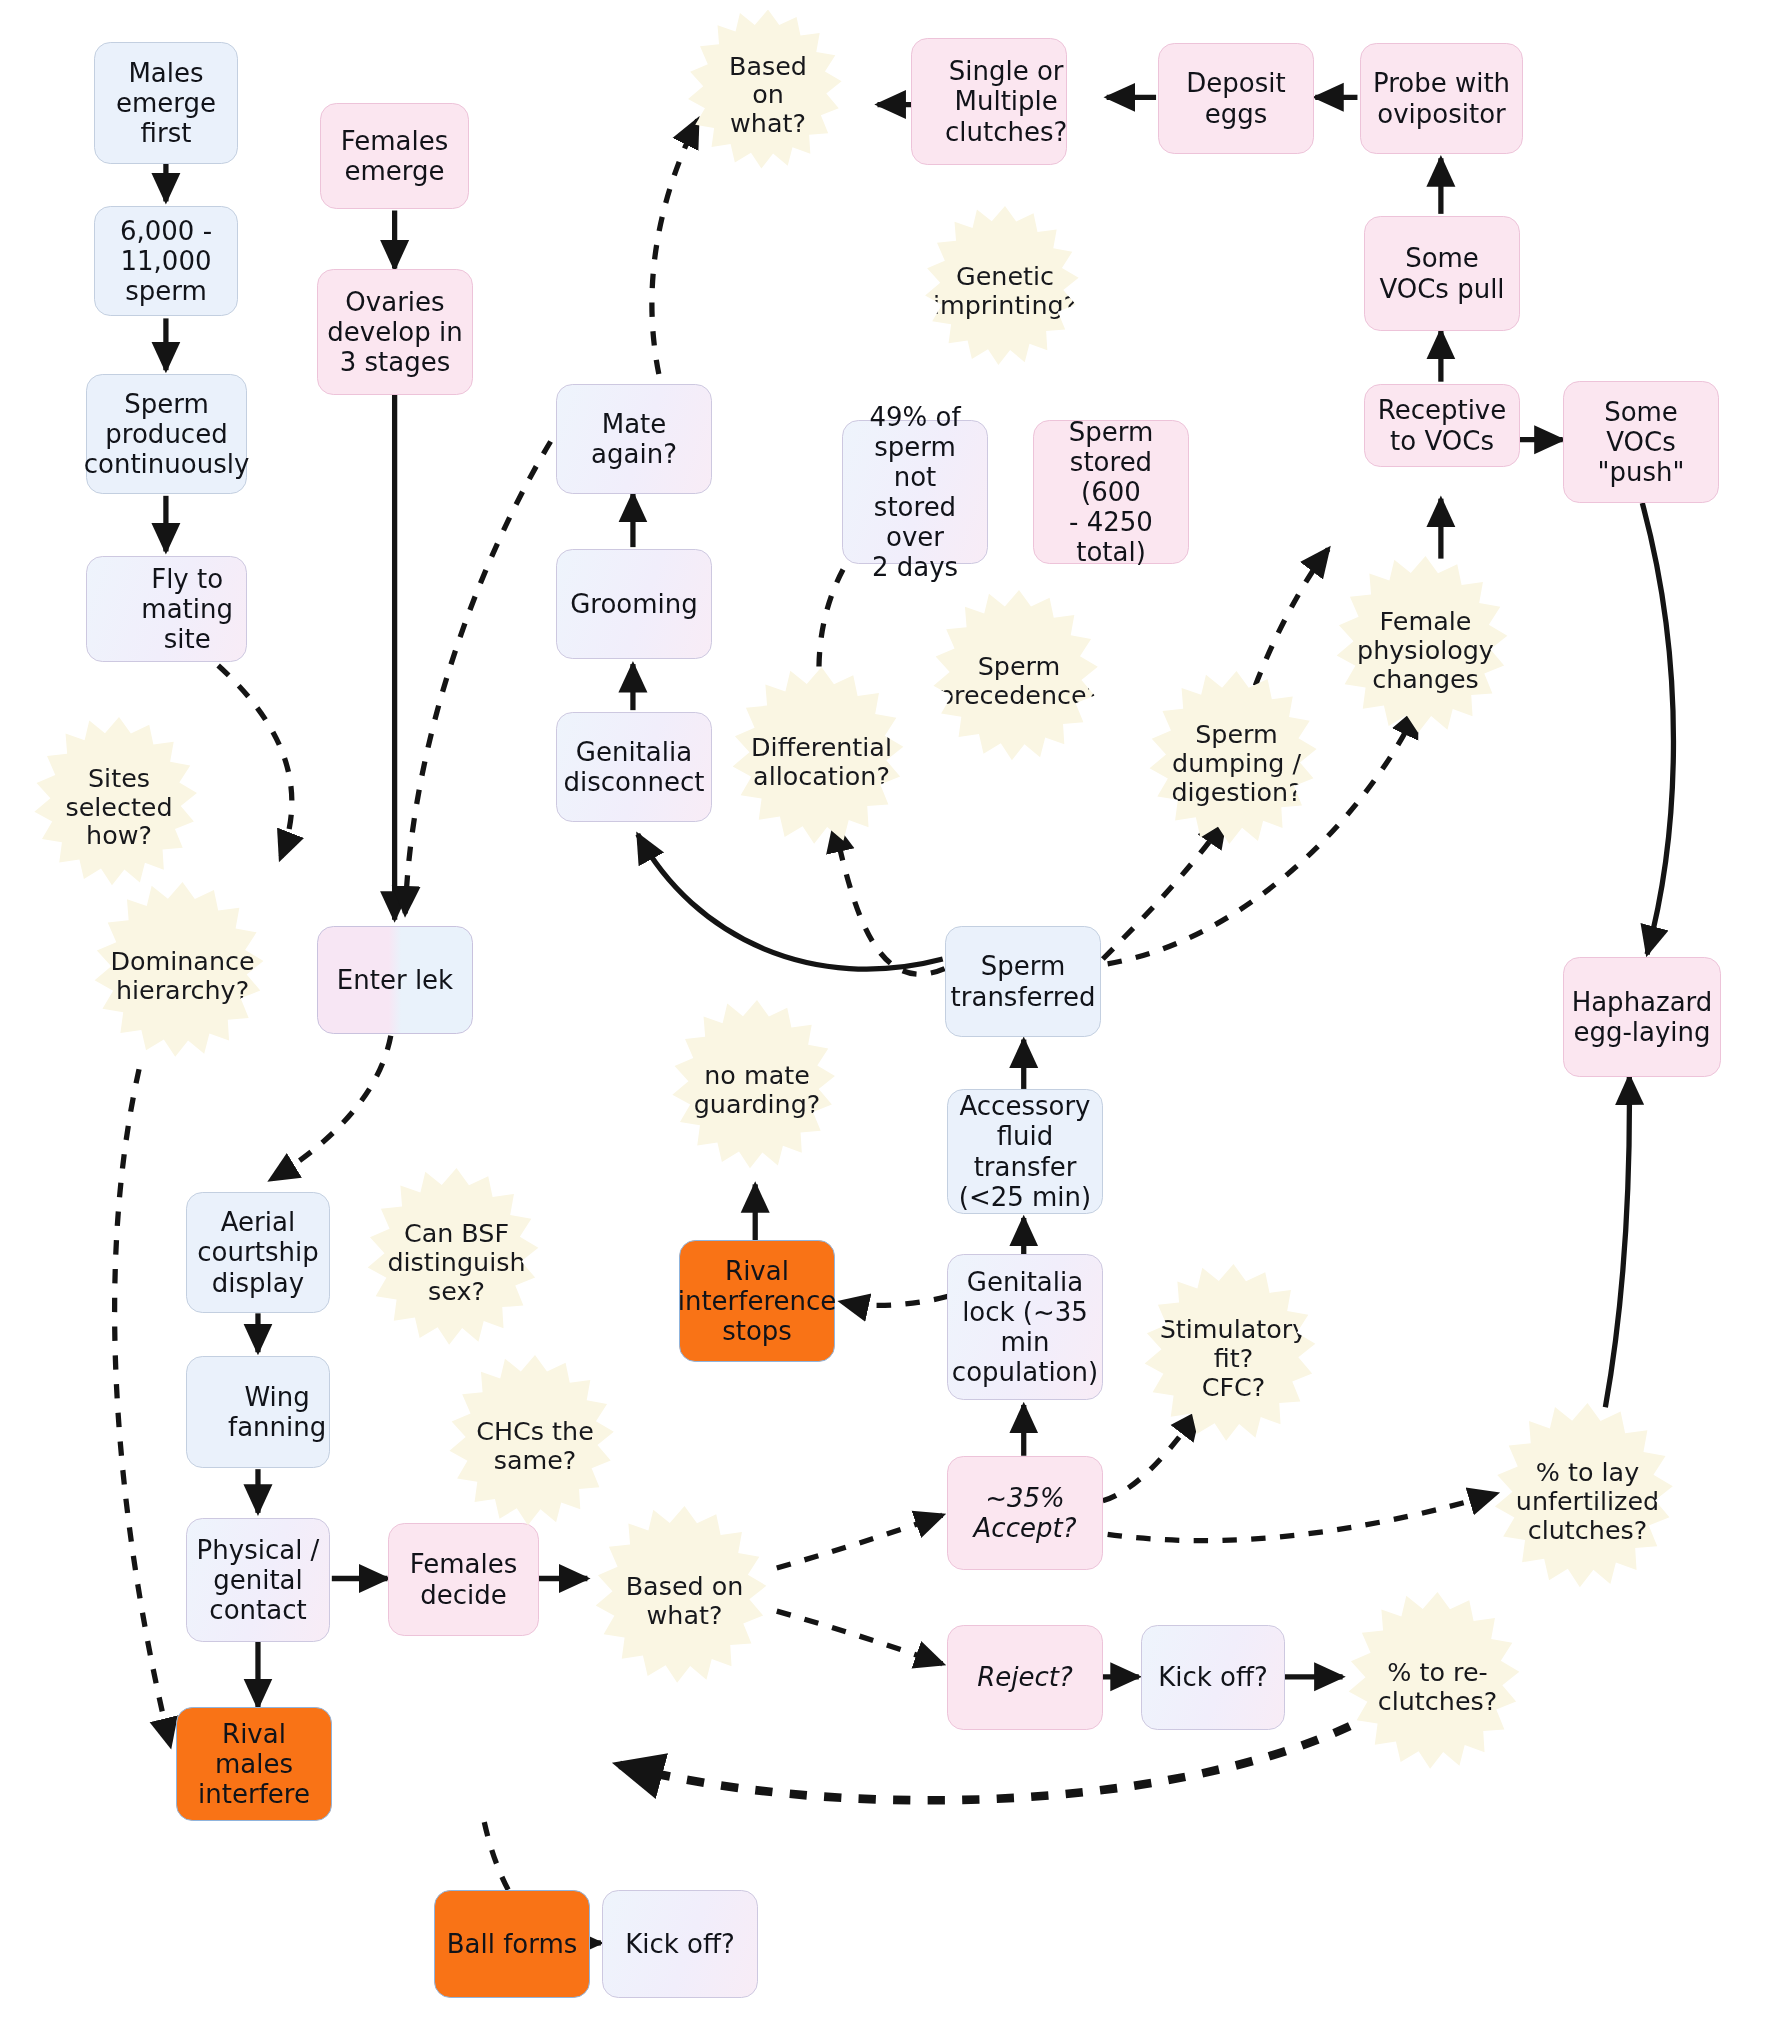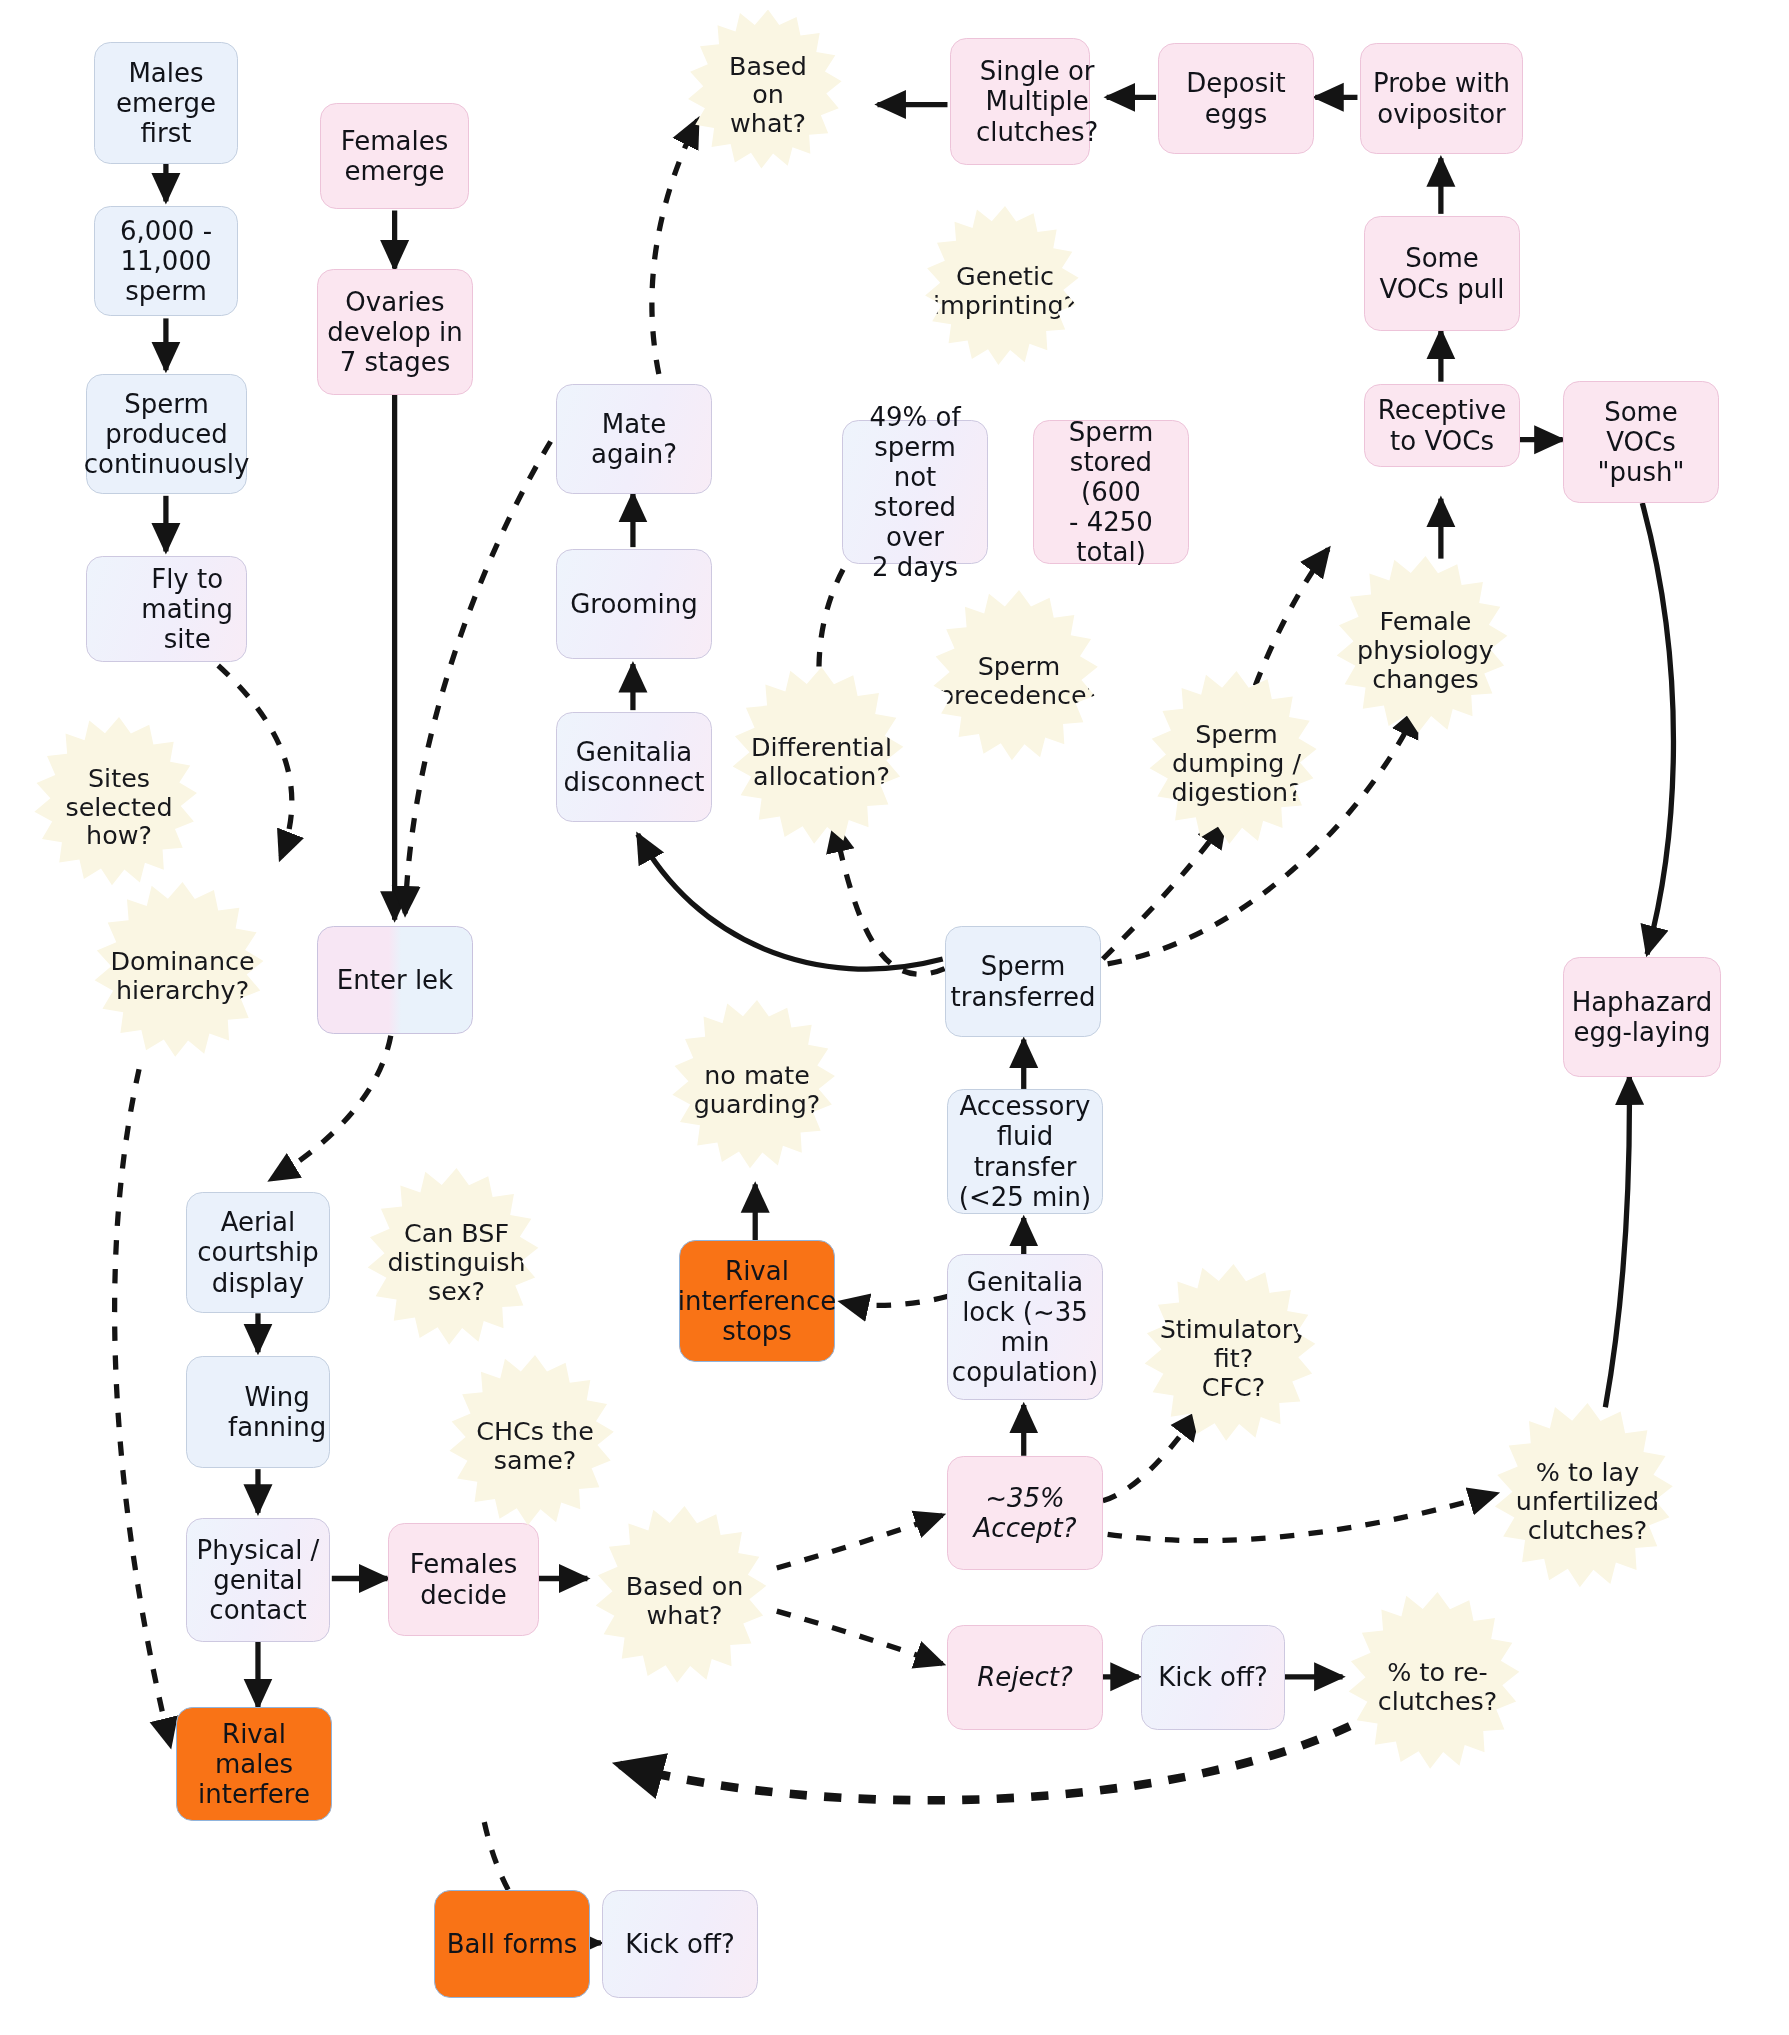--- a/index.html
+++ b/index.html
@@ -136,21 +136,21 @@
 mating site</span>
     </div>
 
   <div class="node pinkpale" style="left:320px;top:103px;width:149px;height:106px;">
       <span>Females
 emerge</span>
     </div>
   <div class="node pinkpale" style="left:317px;top:269px;width:156px;height:126px;">
       <span>Ovaries
 develop in
-7 stages</span>
+3 stages</span>
     </div>
   <div class="node gradPB" style="left:317px;top:926px;width:156px;height:108px;">
       <span>Enter lek</span>
     </div>
 
   <div class="node blue" style="left:186px;top:1192px;width:144px;height:121px;">
       <span>Aerial
 courtship
 display</span>
     </div>
@@ -226,21 +226,21 @@
       <span>~35%
 Accept?</span>
     </div>
   <div class="node pinkpale italic" style="left:947px;top:1625px;width:156px;height:105px;">
       <span>Reject?</span>
     </div>
   <div class="node gradBPsoft" style="left:1141px;top:1625px;width:144px;height:105px;">
       <span>Kick off?</span>
     </div>
 
-  <div class="node pinkpale" style="left:950px;top:38px;width:140px;height:127px;padding-left:41px;">
+  <div class="node pinkpale" style="left:911px;top:38px;width:156px;height:127px;padding-left:41px;">
       <span>Single or
 Multiple
 clutches?</span>
     </div>
   <div class="node pinkpale" style="left:1158px;top:43px;width:156px;height:111px;">
       <span>Deposit
 eggs</span>
     </div>
   <div class="node pinkpale" style="left:1360px;top:43px;width:163px;height:111px;">
       <span>Probe with

